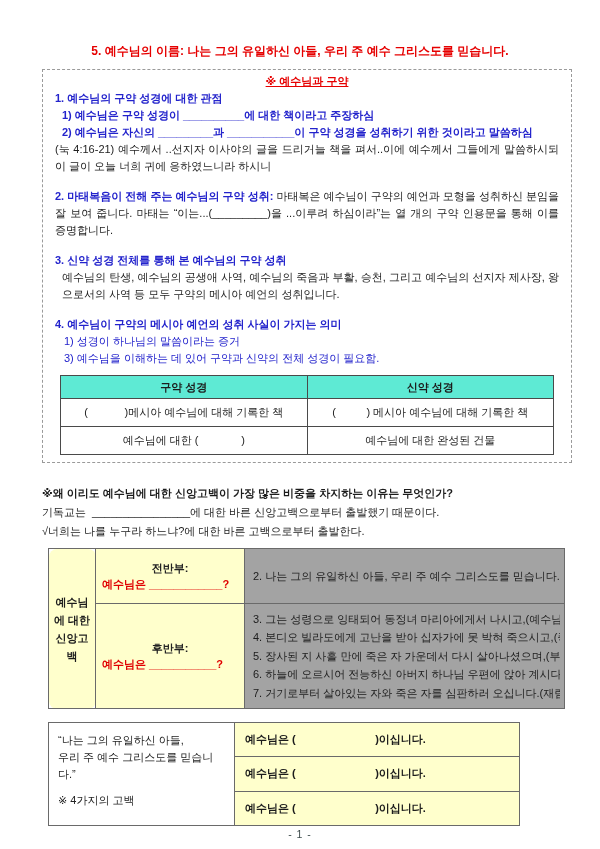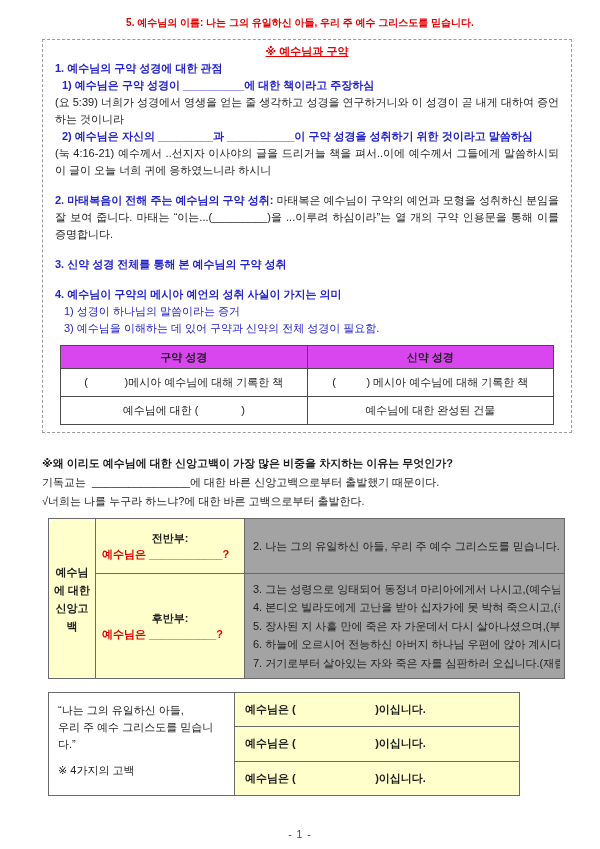--- a/index.html
+++ b/index.html
@@ -2,21 +2,21 @@
 <html><head>
 <meta charset="utf-8">
 <style>
   html,body{margin:0;padding:0;}
   body{
     width:600px;height:849px;background:#ffffff;overflow:hidden;
     font-family:"Liberation Sans","DejaVu Sans",sans-serif;
     font-size:11px;color:#1c1c1c;position:relative;
   }
   .title{
-    padding-top:16px;text-align:center;font-weight:bold;font-size:10px;
+    padding-top:43px;text-align:center;font-weight:bold;font-size:12px;
     color:#e60000;letter-spacing:0px;
   }
   
   .main-box{
     margin:9px 28px 0 42px;border:1px dashed #9a9a9a;
     padding:3px 12px 7px 12px;line-height:17px;
   }
   .box-header{text-align:center;color:#e60000;font-weight:bold;text-decoration:underline;}
   .h-blue{color:#2323cc;font-weight:bold;}
   .sec{margin-top:0;}
@@ -27,21 +27,21 @@
   .inline-body{color:#222;font-weight:normal;text-align:justify;}
   
   table.ot-nt{
     width:494px;margin:8px auto 0 auto;border-collapse:collapse;
     table-layout:fixed;
   }
   table.ot-nt th,table.ot-nt td{
     border:1px solid #4a4a4a;text-align:center;white-space:pre;
     overflow:hidden;
   }
-  table.ot-nt th{background:#d946ef;font-weight:bold;height:20px;text-align:center;}
+  table.ot-nt th{background:#5eead4;font-weight:bold;height:20px;text-align:center;}
   table.ot-nt td{height:25px;font-weight:normal;}
   
   .q-block{margin:21px 28px 0 42px;line-height:19px;}
   .q-bold{font-weight:bold;}
   .q-line{white-space:pre;}
   
   table.confess{
     margin:7px 0 0 48px;width:517px;border-collapse:collapse;table-layout:fixed;
   }
   table.confess td{border:1px solid #6a6a6a;vertical-align:middle;}
@@ -82,29 +82,29 @@
 <div class="doc">
 
   <div class="title">5. 예수님의 이름: 나는 그의 유일하신 아들, 우리 주 예수 그리스도를 믿습니다.</div>
 
   <div class="main-box">
     <div class="box-header">※ 예수님과 구약</div>
 
     <div class="sec">
       <div class="h-blue">1. 예수님의 구약 성경에 대한 관점</div>
       <div class="pt">1) 예수님은 구약 성경이 __________에 대한 책이라고 주장하심</div>
-      <div class="verse">(요 5:39) 너희가 성경에서 영생을 얻는 줄 생각하고 성경을 연구하거니와 이 성경이 곧 내게 대하여 증언하는 것이니라</div>
       <div class="pt">2) 예수님은 자신의 _________과 ___________이 구약 성경을 성취하기 위한 것이라고 말씀하심</div>
       <div class="verse">(눅 4:16-21) 예수께서 ..선지자 이사야의 글을 드리거늘 책을 펴서..이에 예수께서 그들에게 말씀하시되 이 글이 오늘 너희 귀에 응하였느니라 하시니</div>
     </div>
 
     <div class="sec sec-gap inline-body"><span class="h-blue">2. 마태복음이 전해 주는 예수님의 구약 성취:</span> <span>마태복은 예수님이 구약의 예언과 모형을 성취하신 분임을 잘 보여 줍니다. 마태는 “이는...(_________)을 ...이루려 하심이라”는 열 개의 구약 인용문을 통해 이를 증명합니다.</span></div>
 
     <div class="sec sec-gap">
       <div class="h-blue">3. 신약 성경 전체를 통해 본 예수님의 구약 성취</div>
+      <div class="verse" style="padding-left:7px;">예수님의 탄생, 예수님의 공생애 사역, 예수님의 죽음과 부활, 승천, 그리고 예수님의 선지자 제사장, 왕으로서의 사역 등 모두 구약의 메시아 예언의 성취입니다.</div>
     </div>
 
     <div class="sec sec-gap">
       <div class="h-blue">4. 예수님이 구약의 메시아 예언의 성취 사실이 가지는 의미</div>
       <div class="pt-light">1) 성경이 하나님의 말씀이라는 증거</div>
       <div class="pt-light">3) 예수님을 이해하는 데 있어 구약과 신약의 전체 성경이 필요함.</div>
     </div>
 
     <table class="ot-nt">
       <tbody>

